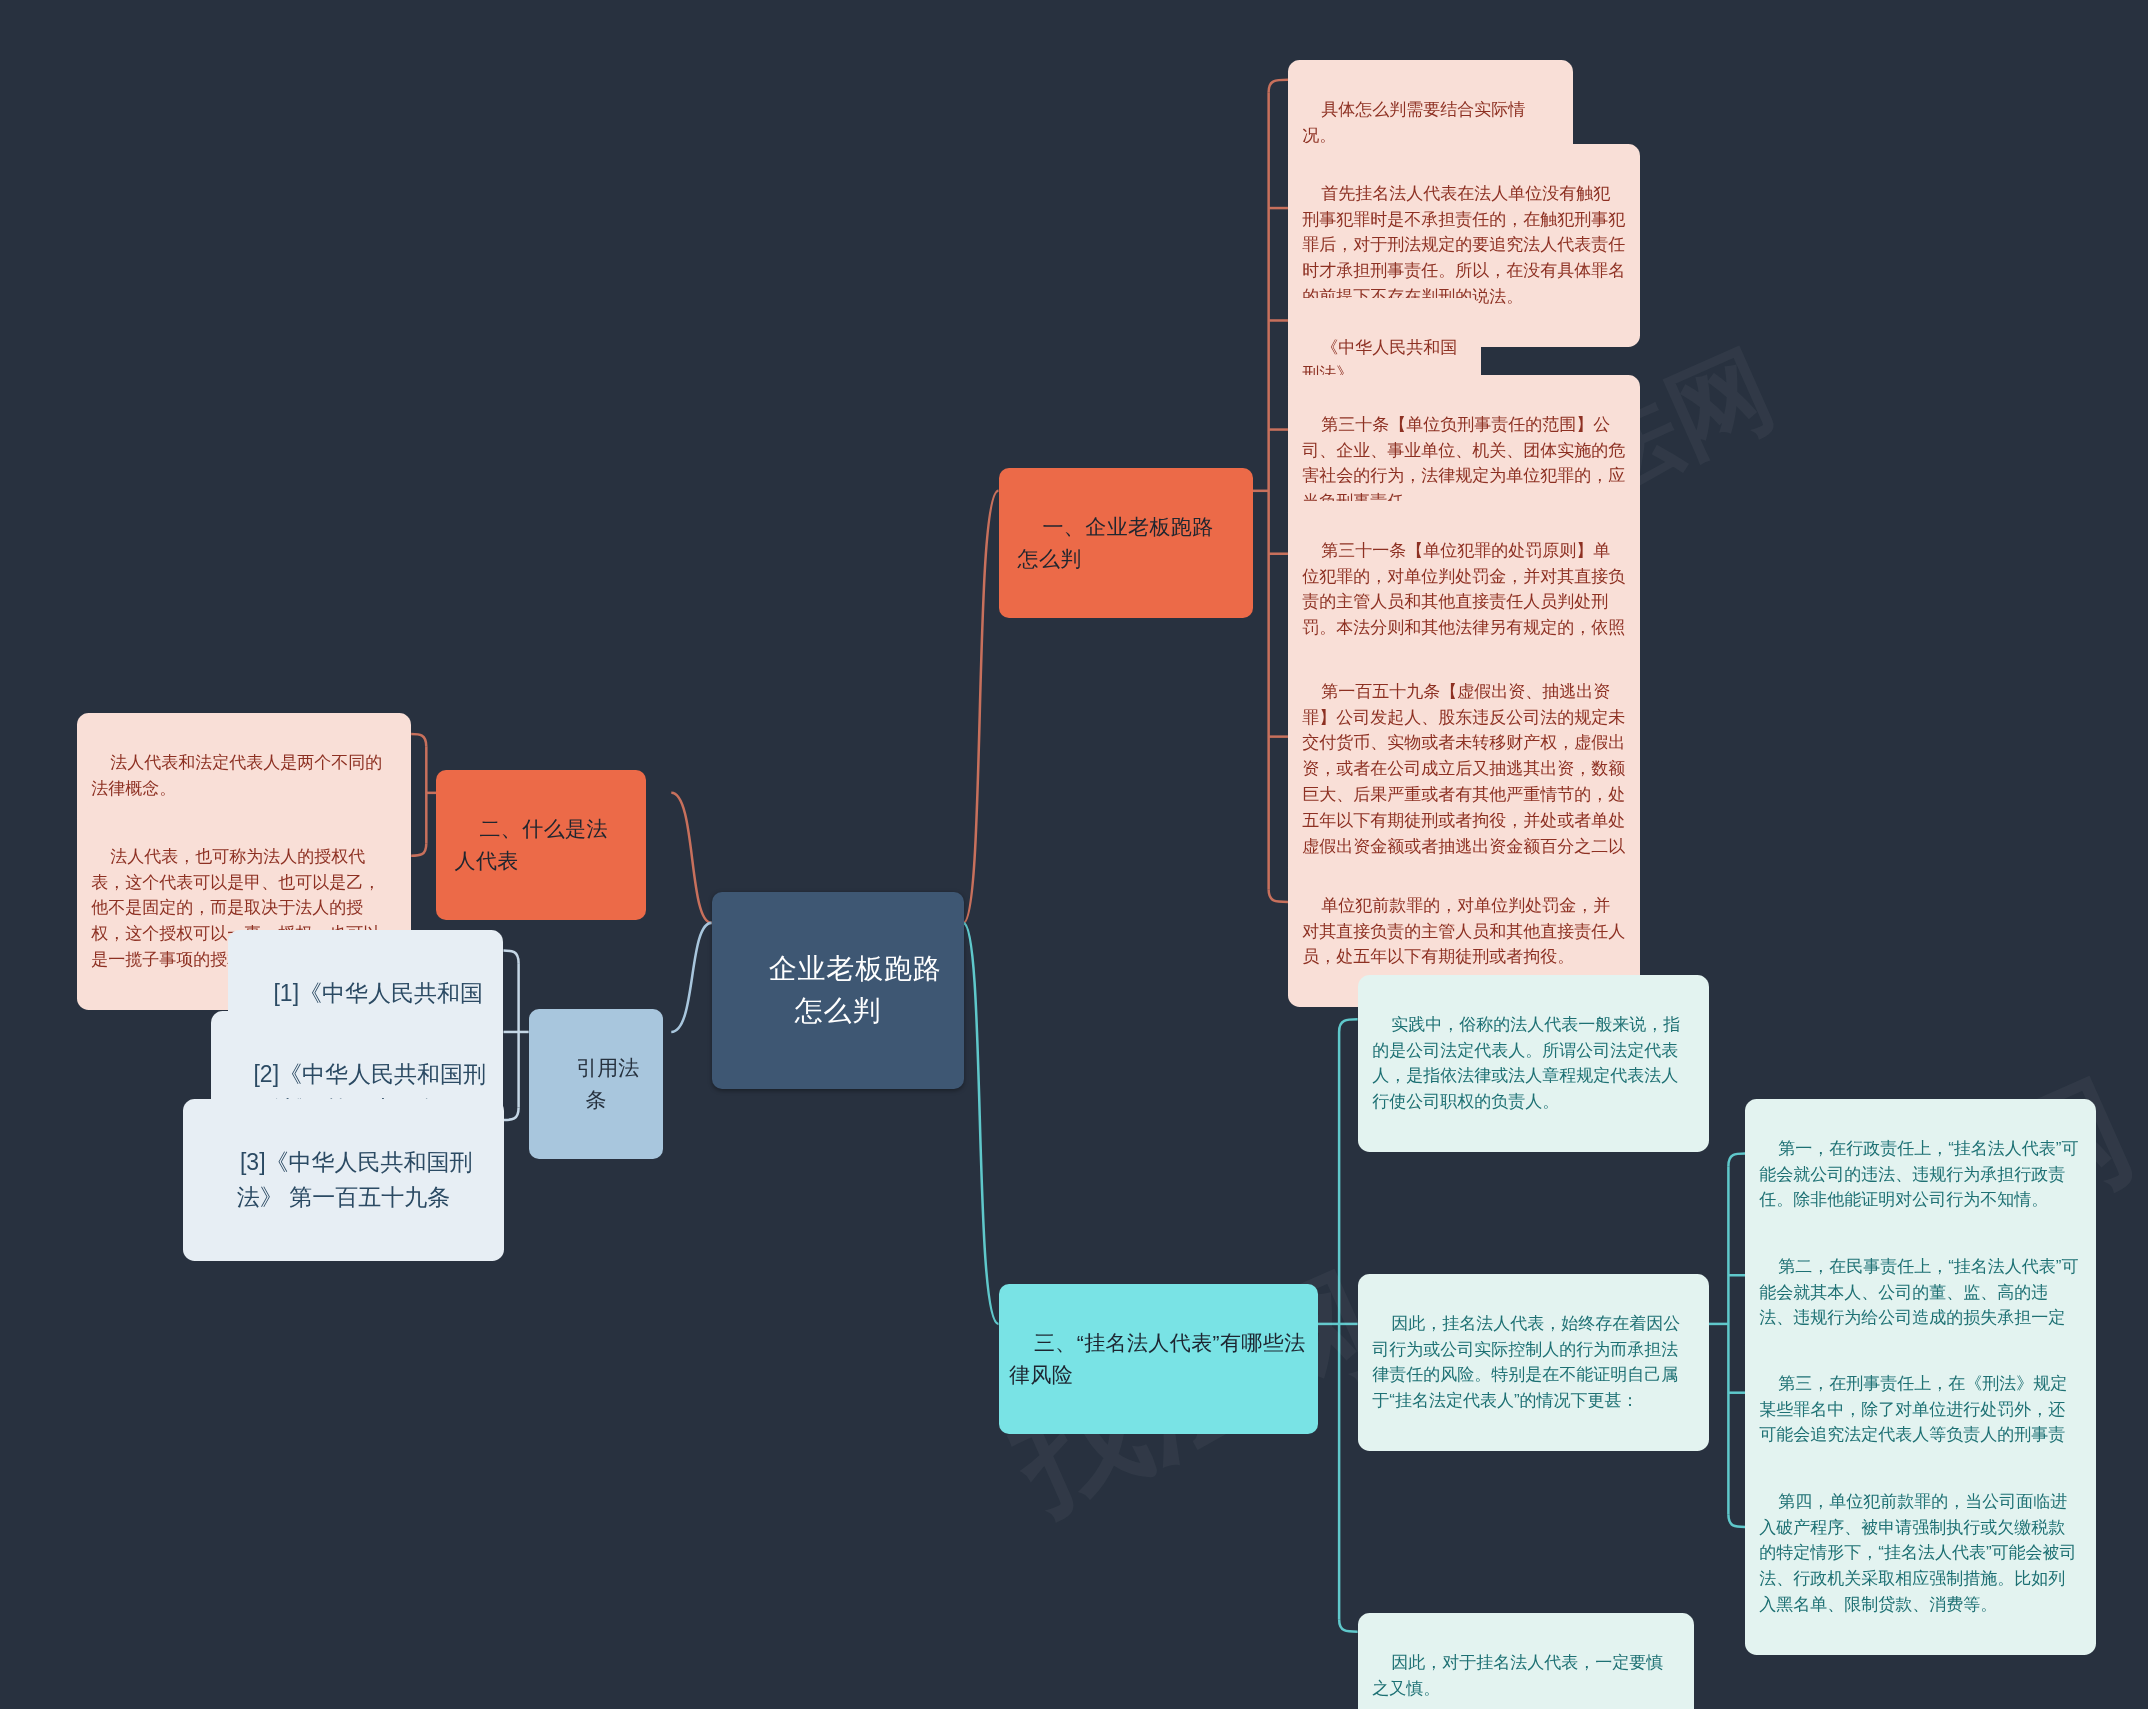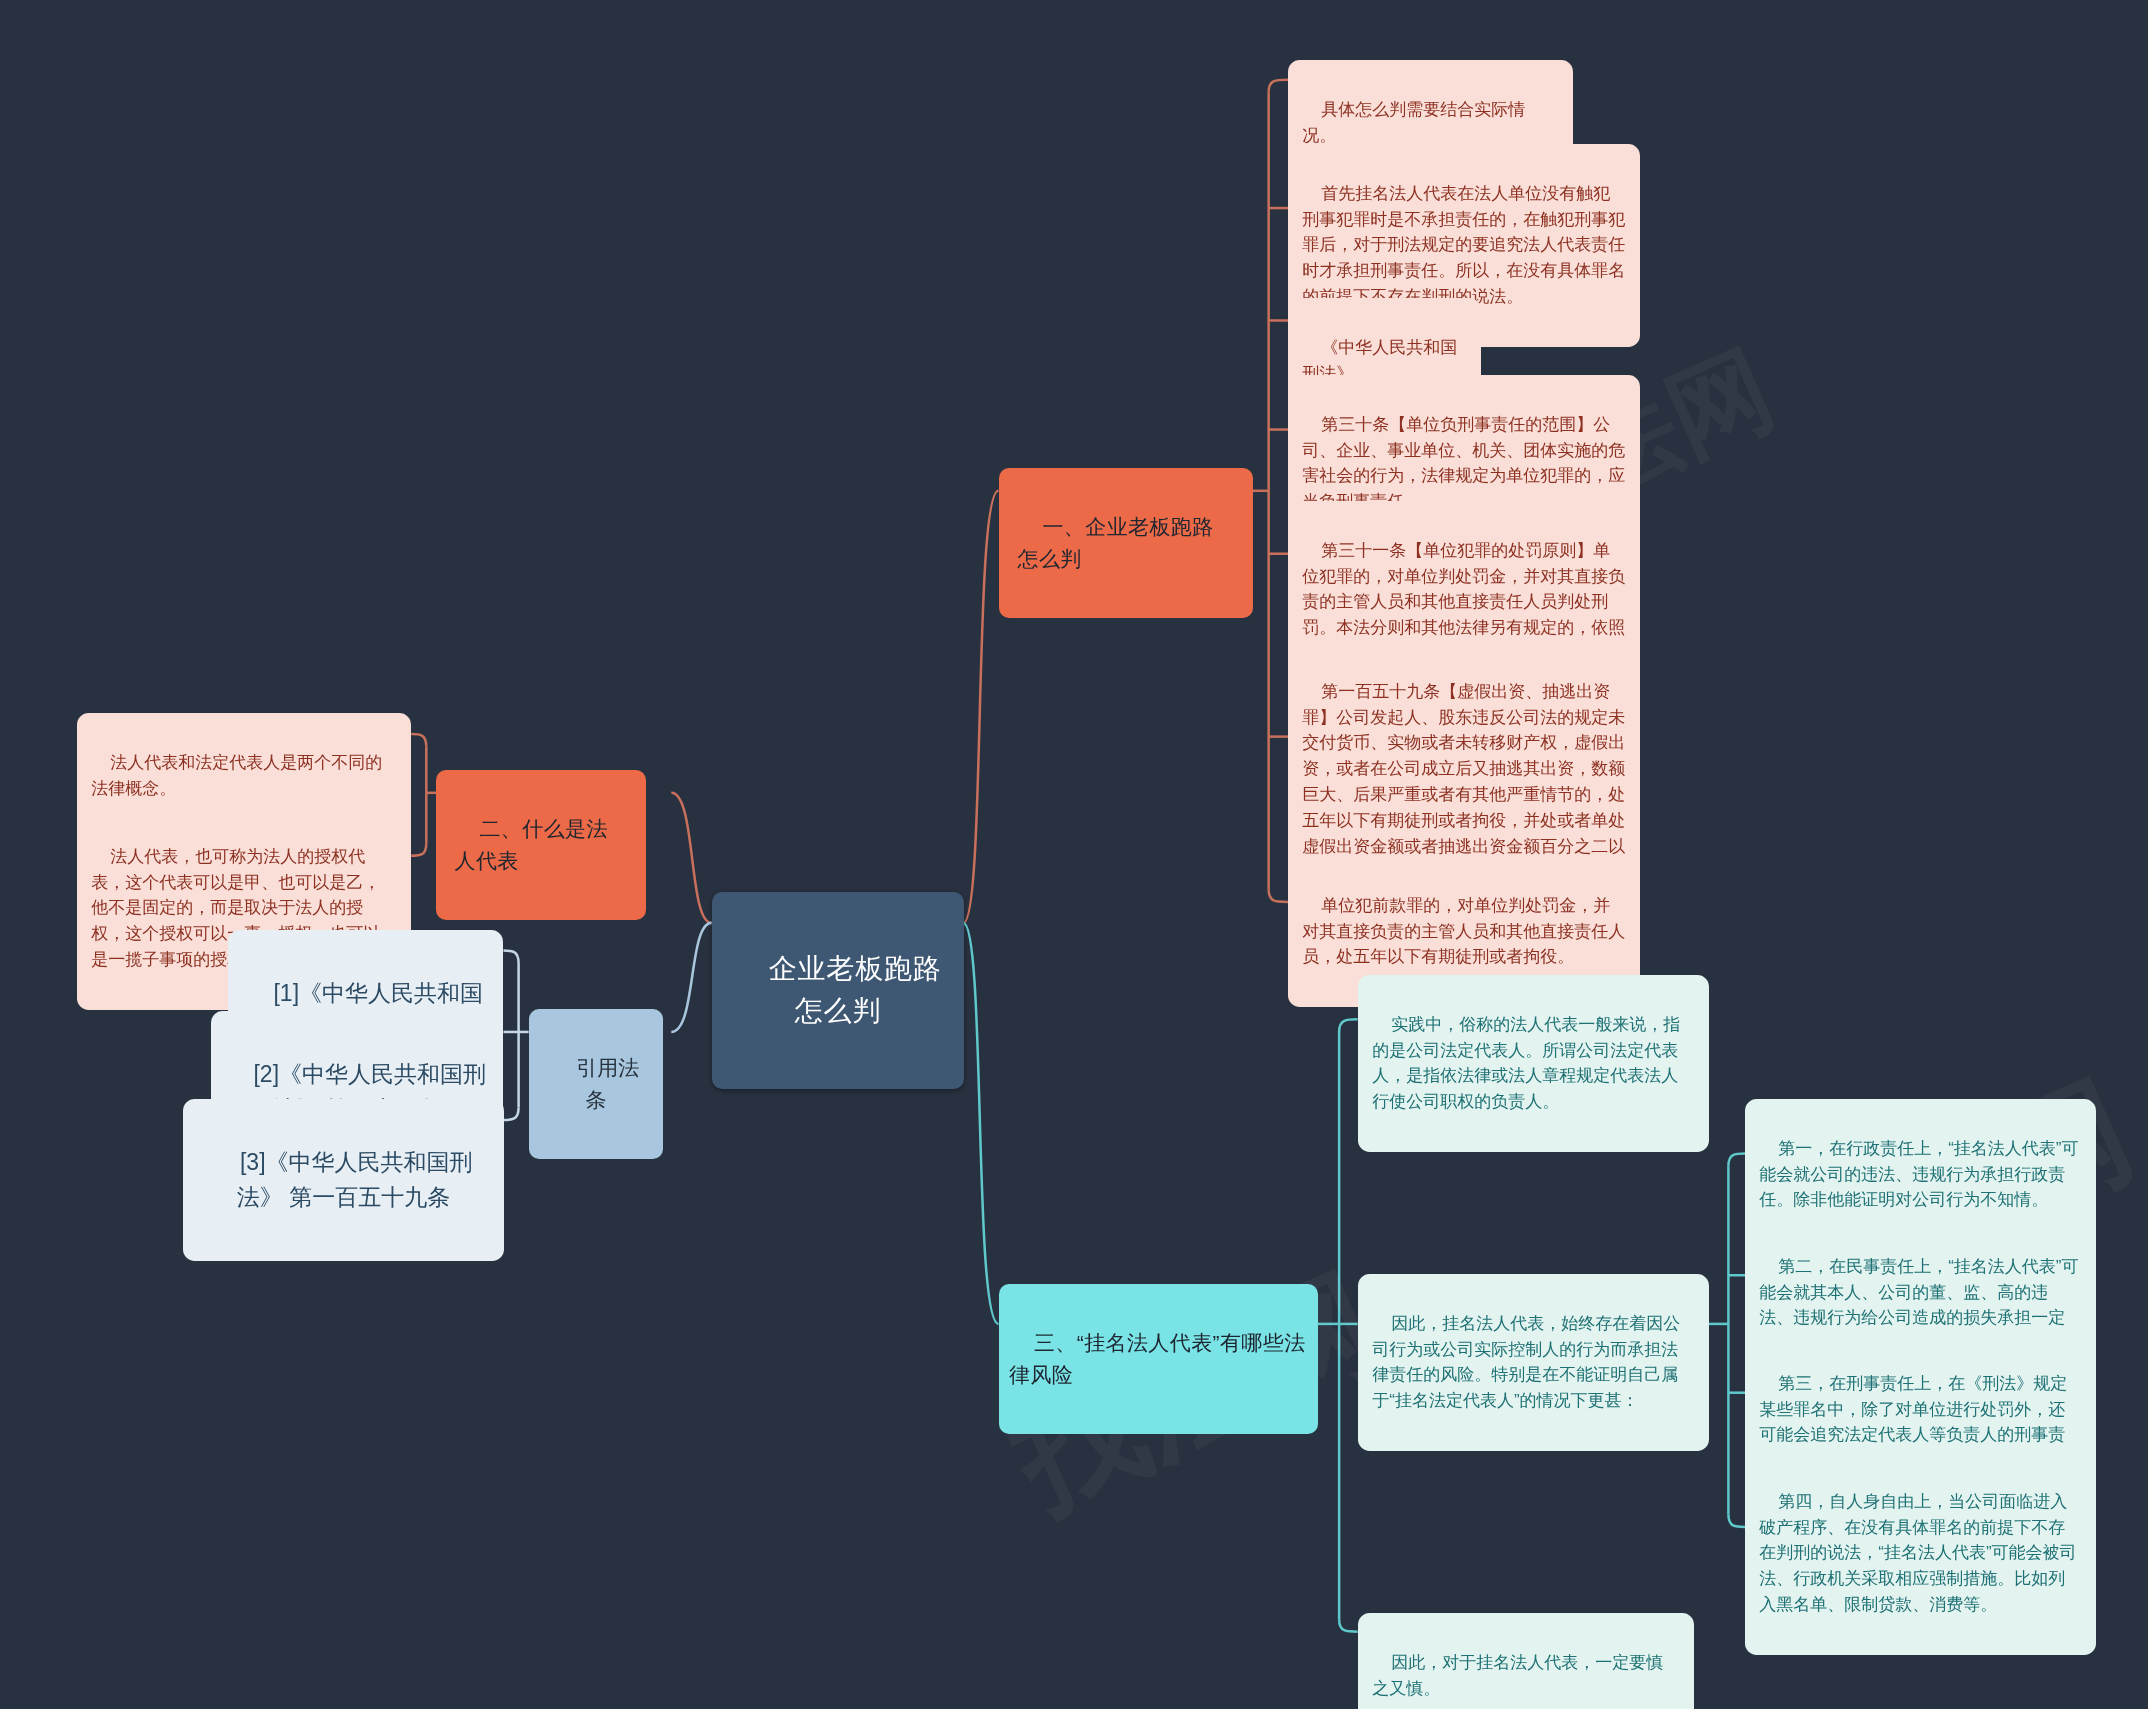--- a/index.html
+++ b/index.html
@@ -240,17 +240,17 @@
 
   <div class="node leaf-mint" style="left:1745px; top:1217px; width:351px;">
     <span>第二，在民事责任上，“挂名法人代表”可能会就其本人、公司的董、监、高的违法、违规行为给公司造成的损失承担一定的赔偿责任。</span>
   </div>
 
   <div class="node leaf-mint" style="left:1745px; top:1334px; width:351px;">
     <span>第三，在刑事责任上，在《刑法》规定某些罪名中，除了对单位进行处罚外，还可能会追究法定代表人等负责人的刑事责任。</span>
   </div>
 
   <div class="node leaf-mint" style="left:1745px; top:1452px; width:351px;">
-    <span>第四，自人身自由上，当公司面临进入破产程序、在没有具体罪名的前提下不存在判刑的说法，“挂名法人代表”可能会被司法、行政机关采取相应强制措施。比如列入黑名单、限制贷款、消费等。</span>
+    <span>第四，单位犯前款罪的，当公司面临进入破产程序、被申请强制执行或欠缴税款的特定情形下，“挂名法人代表”可能会被司法、行政机关采取相应强制措施。比如列入黑名单、限制贷款、消费等。</span>
   </div>
 
 </div>
 
 
 </body></html>

